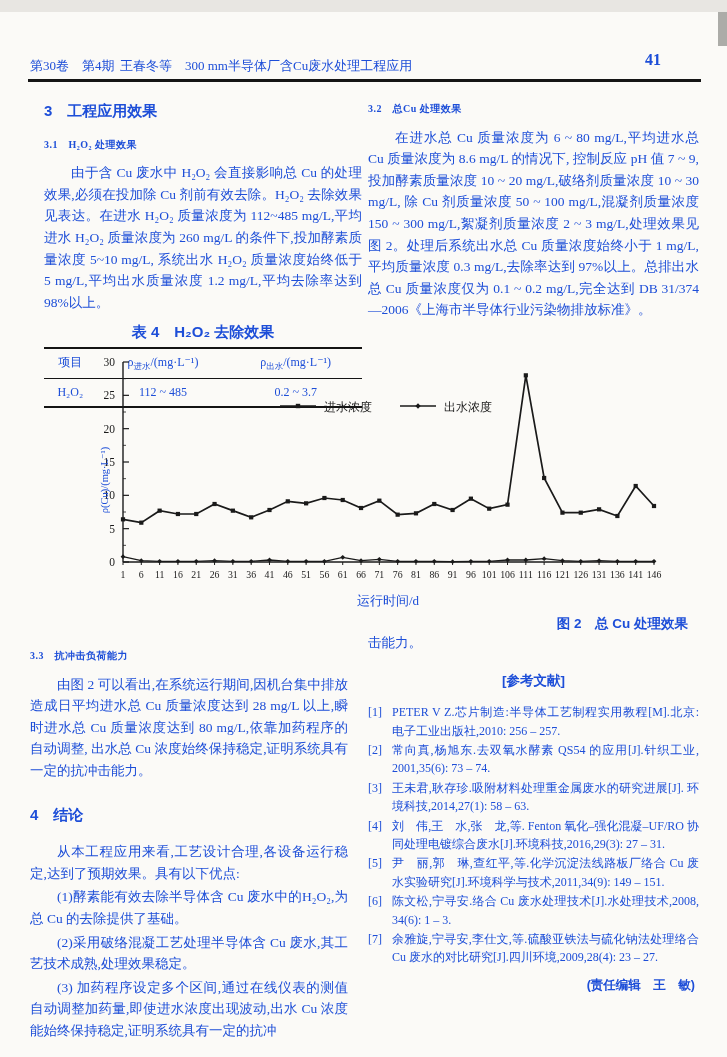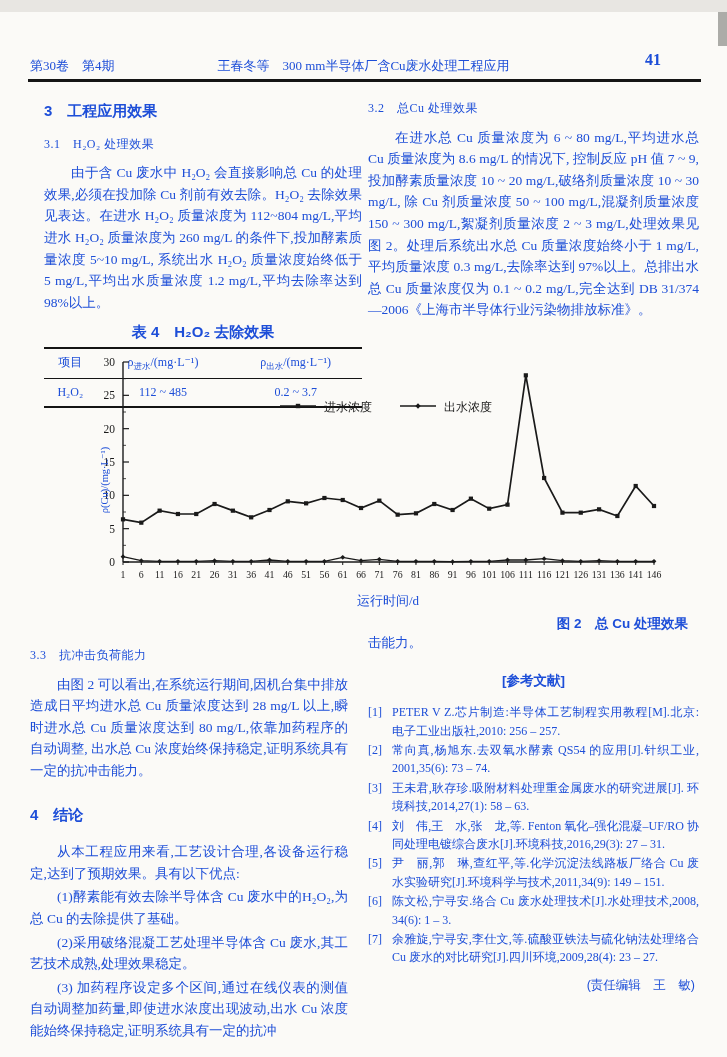--- a/index.html
+++ b/index.html
@@ -4,68 +4,68 @@
 <style>
   html,body{margin:0;padding:0;background:#e8e6e2;}
   #page{
     position:relative;width:727px;height:1057px;margin:12px auto;
     background:#fbfaf7;color:#1d4ed8;overflow:hidden;
     font-family:"Liberation Serif","DejaVu Serif","DejaVu Sans",serif;
   }
   .corner-smudge{position:absolute;right:0;top:0;width:9px;height:34px;background:#6b6b68;opacity:.55;}
   
   .hdr-vol{position:absolute;left:30px;top:45px;font-size:13px;}
-  .hdr-title{position:absolute;left:120px;right:120px;top:45px;text-align:center;font-size:13px;}
+  .hdr-title{position:absolute;left:120px;right:120px;top:45px;text-align:left;font-size:13px;}
   .hdr-page{position:absolute;right:66px;top:39px;font-size:16px;font-weight:bold;}
   .hdr-rule{position:absolute;left:28px;right:26px;top:67px;height:3px;background:#151515;}
   
   .col{position:absolute;font-size:13.5px;line-height:21.6px;}
   #col-lt{left:44px;top:80px;width:318px;}
   #col-rt{left:368px;top:80px;width:331px;}
   #col-lb{left:30px;top:623px;width:318px;}
   #col-rb{left:368px;top:620px;width:331px;}
   .h-sec{font-family:"Liberation Sans","DejaVu Sans",sans-serif;font-weight:bold;font-size:15px;margin:8px 0 12px 0;}
-  .h-sub{font-weight:normal;font-size:12px;margin:10px 0 7px 0;letter-spacing:.5px;}
+  .h-sub{font-weight:bold;font-size:10px;margin:10px 0 7px 0;letter-spacing:.5px;}
   .para{text-indent:2em;text-align:justify;margin:0 0 2px 0;}
   .para.noindent{text-indent:0;}
   
   .tbl-caption{text-align:center;font-family:"Liberation Sans","DejaVu Sans",sans-serif;font-weight:bold;font-size:15px;margin:8px 0 4px 0;}
   table.paper{width:100%;border-collapse:collapse;font-size:12px;
     border-top:2px solid #141414;border-bottom:2px solid #141414;}
   table.paper th,table.paper td{font-weight:normal;text-align:center;padding:3px 2px;}
   table.paper thead tr{border-bottom:1px solid #141414;}
   .sub{font-size:8.5px;position:relative;top:3px;}
   
   #figure{position:absolute;left:88px;top:342px;width:600px;}
   #fig-ylabel{position:absolute;left:-34px;top:120px;width:100px;transform:rotate(-90deg);transform-origin:center;
     font-size:10.5px;text-align:center;}
   #fig-xlabel{text-align:center;font-size:13px;margin-top:2px;}
   #fig-caption{text-align:right;font-family:"Liberation Sans","DejaVu Sans",sans-serif;font-weight:bold;font-size:13.5px;margin-top:5px;}
   
   .ref-head{text-align:center;font-family:"Liberation Sans","DejaVu Sans",sans-serif;font-weight:bold;font-size:13.5px;margin:16px 0 12px 0;}
   .ref-item{display:flex;font-size:12px;line-height:18.4px;text-align:justify;margin-bottom:1px;}
   .ref-num{flex:0 0 24px;}
   .ref-text{flex:1;}
-  .editor-note{font-family:"Liberation Sans","DejaVu Sans",sans-serif;text-align:right;font-weight:normal;font-size:12.5px;margin-top:8px;padding-right:4px;}
+  .editor-note{font-family:"Liberation Sans","DejaVu Sans",sans-serif;text-align:right;font-weight:bold;font-size:12.5px;margin-top:8px;padding-right:4px;}
 </style>
 </head>
 <body>
 
 <div id="page">
   <div class="corner-smudge"></div>
 
   <div class="hdr-vol">第30卷　第4期</div>
   <div class="hdr-title">王春冬等　300 mm半导体厂含Cu废水处理工程应用</div>
   <div class="hdr-page">41</div>
   <div class="hdr-rule"></div>
 
   <div class="col" id="col-lt">
     <div class="h-sec">3　工程应用效果</div>
     <div class="h-sub">3.1　H₂O₂ 处理效果</div>
-    <p class="para">由于含 Cu 废水中 H₂O₂ 会直接影响总 Cu 的处理效果,必须在投加除 Cu 剂前有效去除。H₂O₂ 去除效果见表达。在进水 H₂O₂ 质量浓度为 112~804 mg/L,平均进水 H₂O₂ 质量浓度为 260 mg/L 的条件下,投加酵素质量浓度 5~10 mg/L, 系统出水 H₂O₂ 质量浓度始终低于 5 mg/L,平均出水质量浓度 1.2 mg/L,平均去除率达到 98%以上。</p>
+    <p class="para">由于含 Cu 废水中 H₂O₂ 会直接影响总 Cu 的处理效果,必须在投加除 Cu 剂前有效去除。H₂O₂ 去除效果见表达。在进水 H₂O₂ 质量浓度为 112~485 mg/L,平均进水 H₂O₂ 质量浓度为 260 mg/L 的条件下,投加酵素质量浓度 5~10 mg/L, 系统出水 H₂O₂ 质量浓度始终低于 5 mg/L,平均出水质量浓度 1.2 mg/L,平均去除率达到 98%以上。</p>
     <div class="tbl-caption">表 4　H₂O₂ 去除效果</div>
     <table class="paper">
       <thead>
           <tr id="t4-head">
             <th><span>项目</span></th>
             <th><span>ρ</span><span class="sub">进水</span><span>/(mg·L⁻¹)</span></th>
             <th><span>ρ</span><span class="sub">出水</span><span>/(mg·L⁻¹)</span></th>
           </tr>
         </thead>
       <tbody id="t4-body">

